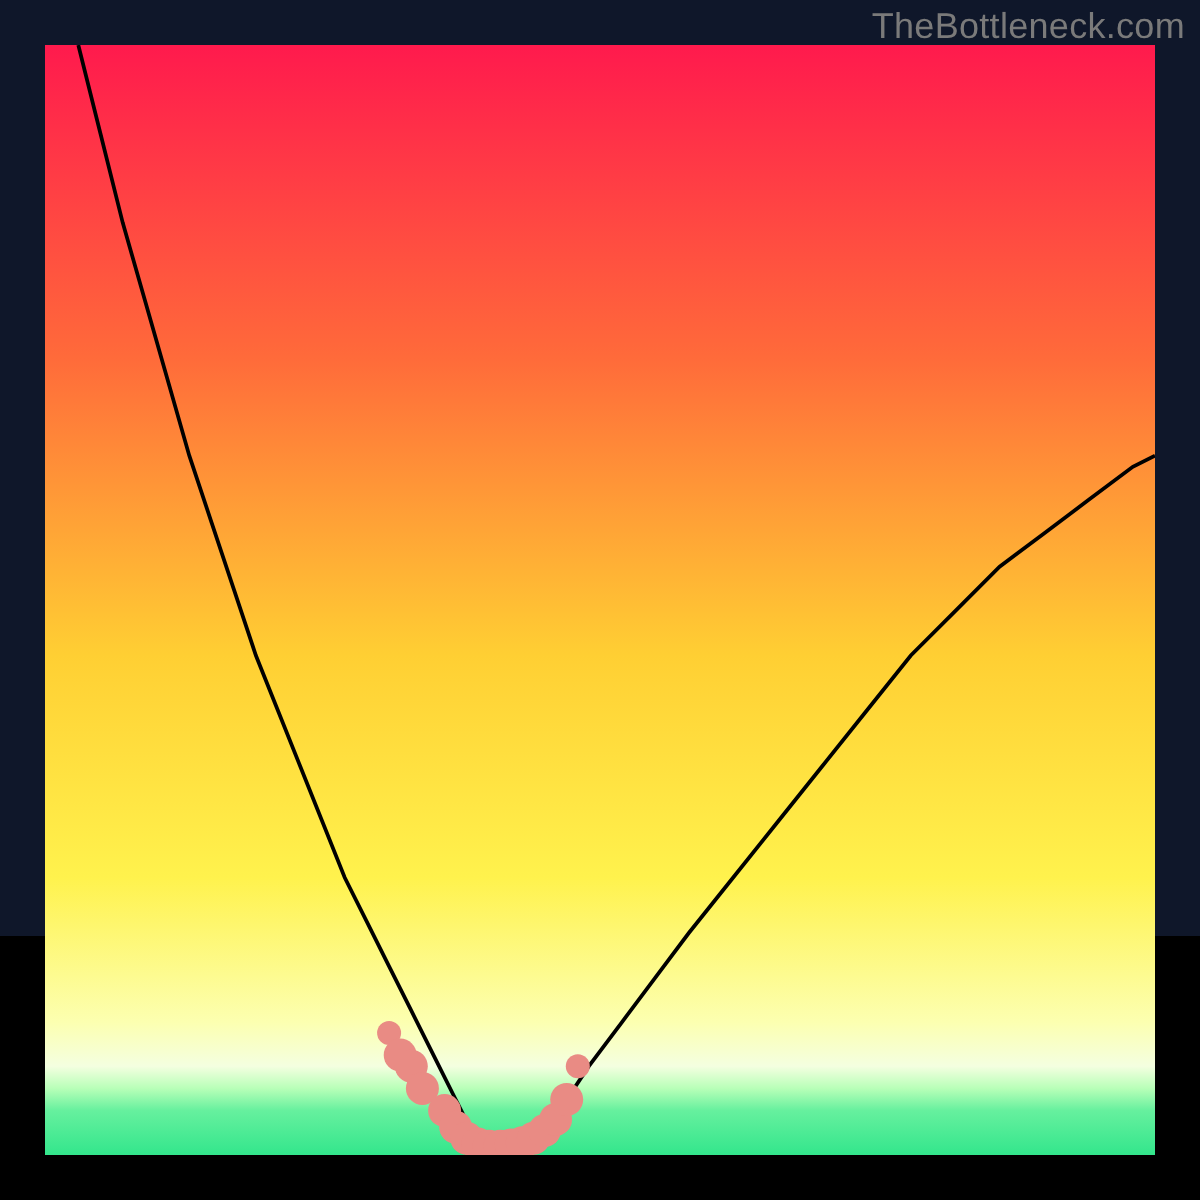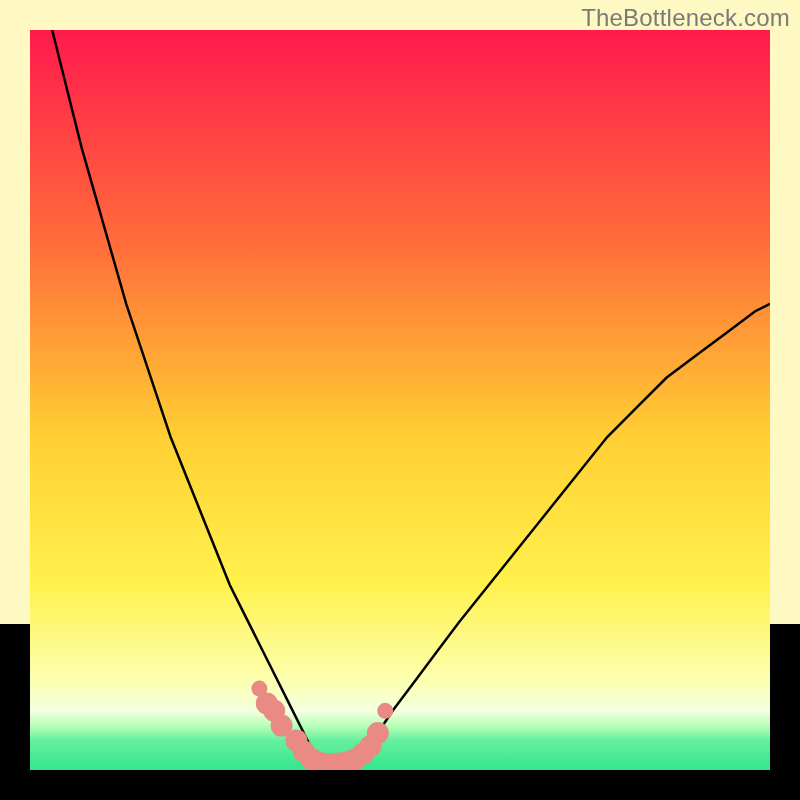--- a/index.html
+++ b/index.html
@@ -10,21 +10,21 @@
     overflow: hidden;
     background: #000;
     font-family: Arial, Helvetica, sans-serif;
   }
   .frame {
     position: absolute;
     left: 0;
     top: 0;
     width: 800px;
     height: 624px;
-    background: #fef9c3;
+    background: #0f172a;
   }
   .plot-area {
     position: absolute;
     left: 30px;
     top: 30px;
     width: 740px;
     height: 740px;
   }
   .watermark {
     position: absolute;

